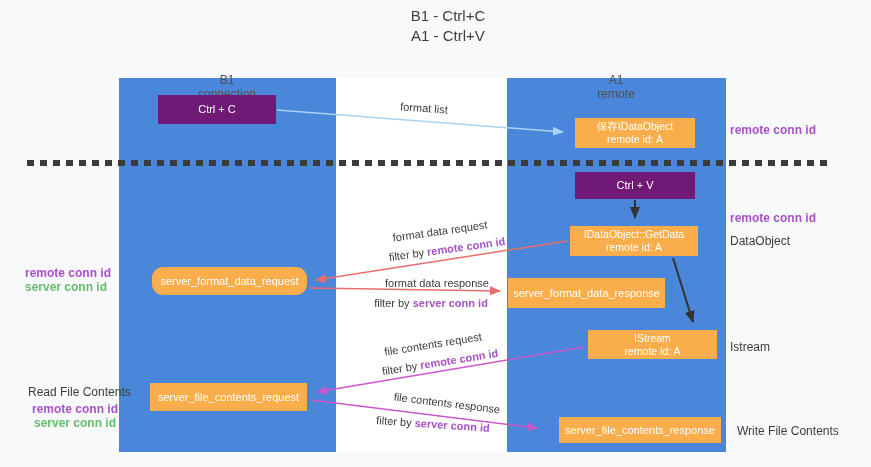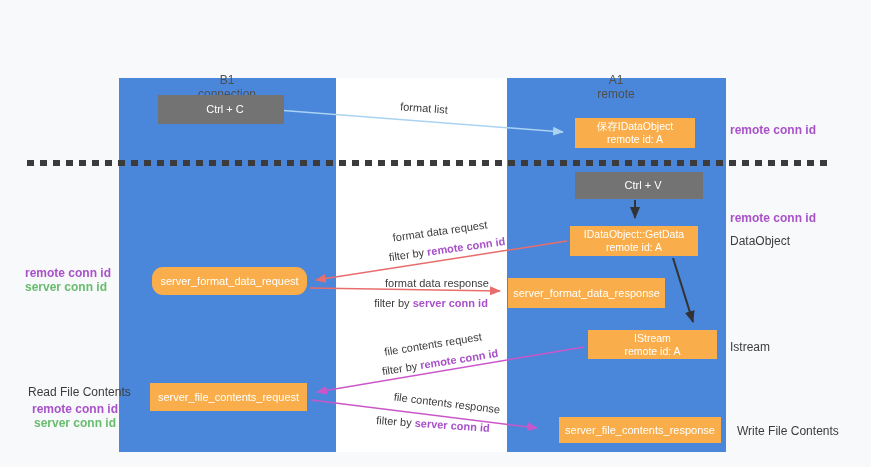--- a/index.html
+++ b/index.html
@@ -34,21 +34,21 @@
     position:absolute;top:46px;transform:translateX(-50%);
     text-align:center;color:#4f4f4f;font-size:12px;line-height:14px;z-index:4;margin-top:27px;
   }
   .hdr-left{left:227px;}
   .hdr-right{left:616px;}
   .node{
     position:absolute;z-index:5;
     display:flex;flex-direction:column;align-items:center;justify-content:center;
     color:#ffffff;font-size:11px;line-height:13px;text-align:center;
   }
-  .green{background:#737373;padding-left:8px;}
+  .green{background:#701a75;}
   .orange{background:#f9ae4b;}
   .side-label{
     position:absolute;z-index:5;font-size:12px;line-height:14px;color:#3c3c3c;white-space:nowrap;
   }
   .purple{color:#a852c9;font-weight:bold;}
   .greentxt{color:#68bd6e;font-weight:bold;}
   .arrow-label{
     position:absolute;z-index:6;font-size:11px;color:#3c3c3c;white-space:nowrap;
     transform-origin:center center;
   }
@@ -57,20 +57,24 @@
 </head>
 <body>
 
 <div class="stage">
 
   <div class="mid-strip"></div>
 
   <div class="column col-left"></div>
   <div class="column col-right"></div>
 
+  <div class="title">
+    <div>B1 - Ctrl+C</div>
+    <div>A1 - Ctrl+V</div>
+  </div>
 
   <div class="col-header hdr-left">
     <div>B1</div>
     <div>connection</div>
   </div>
   <div class="col-header hdr-right">
     <div>A1</div>
     <div>remote</div>
   </div>
 

